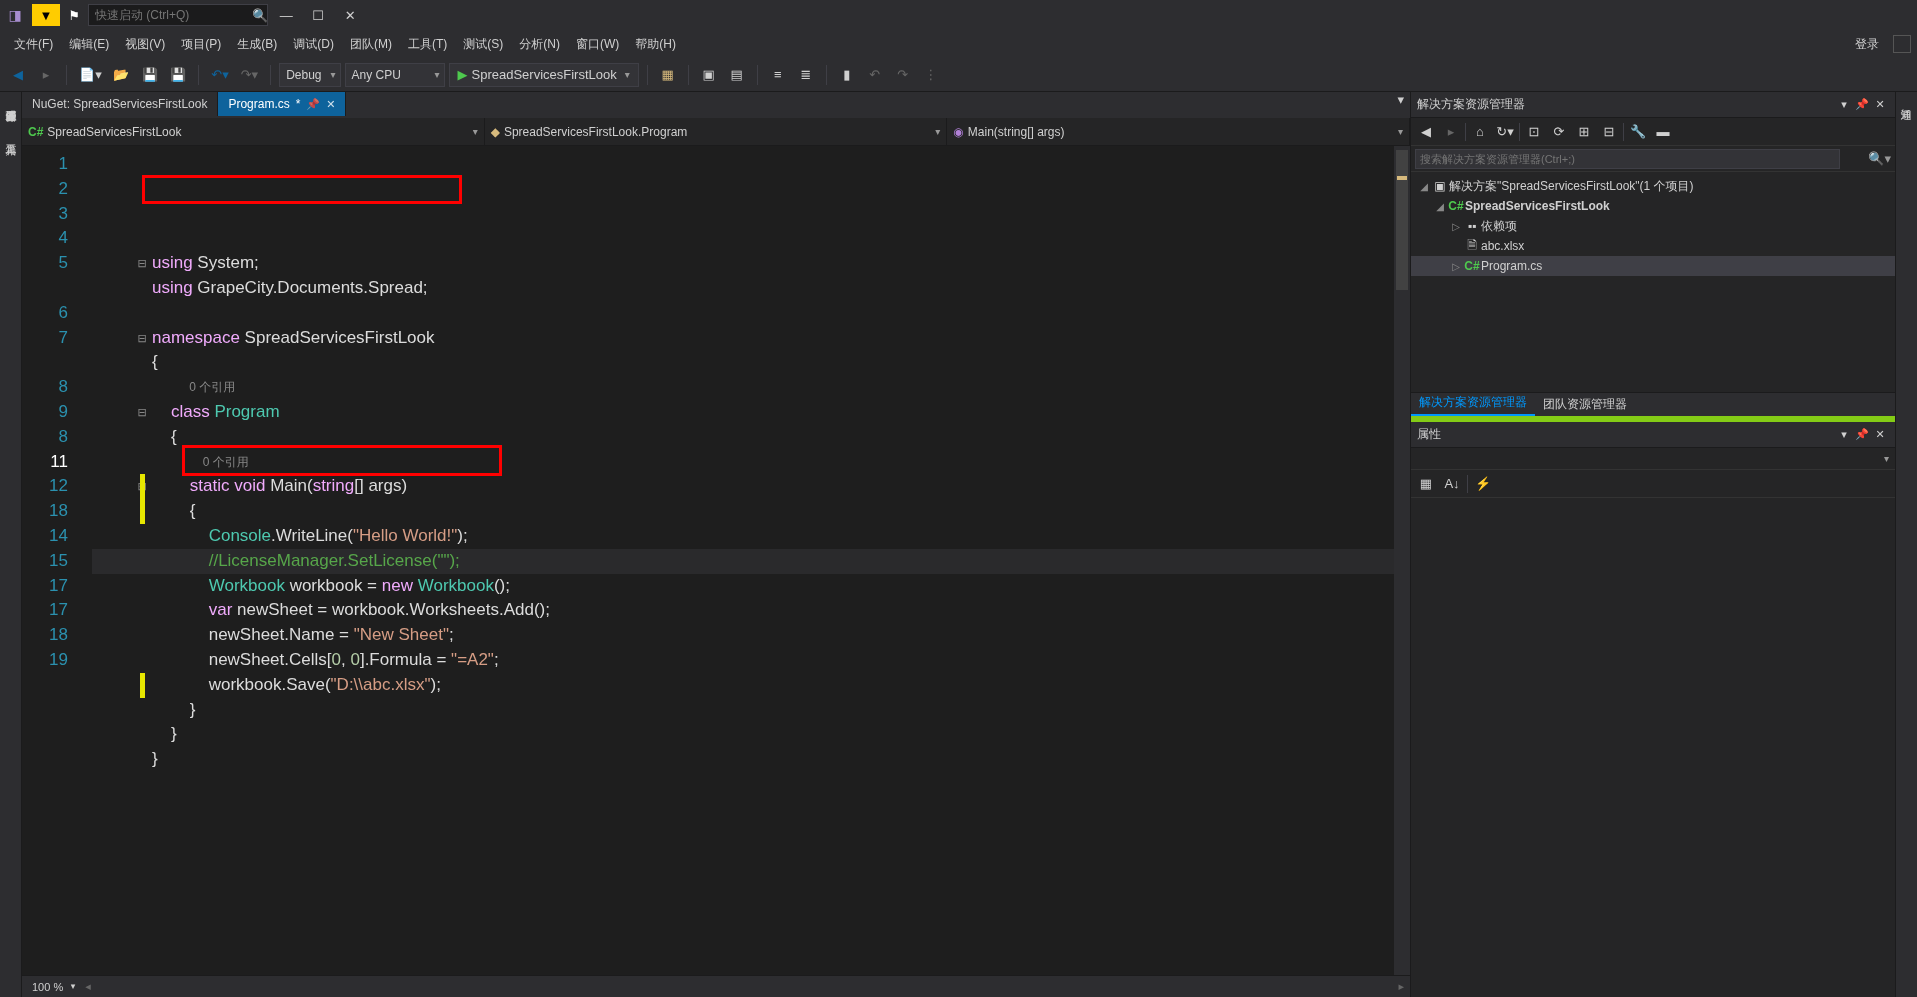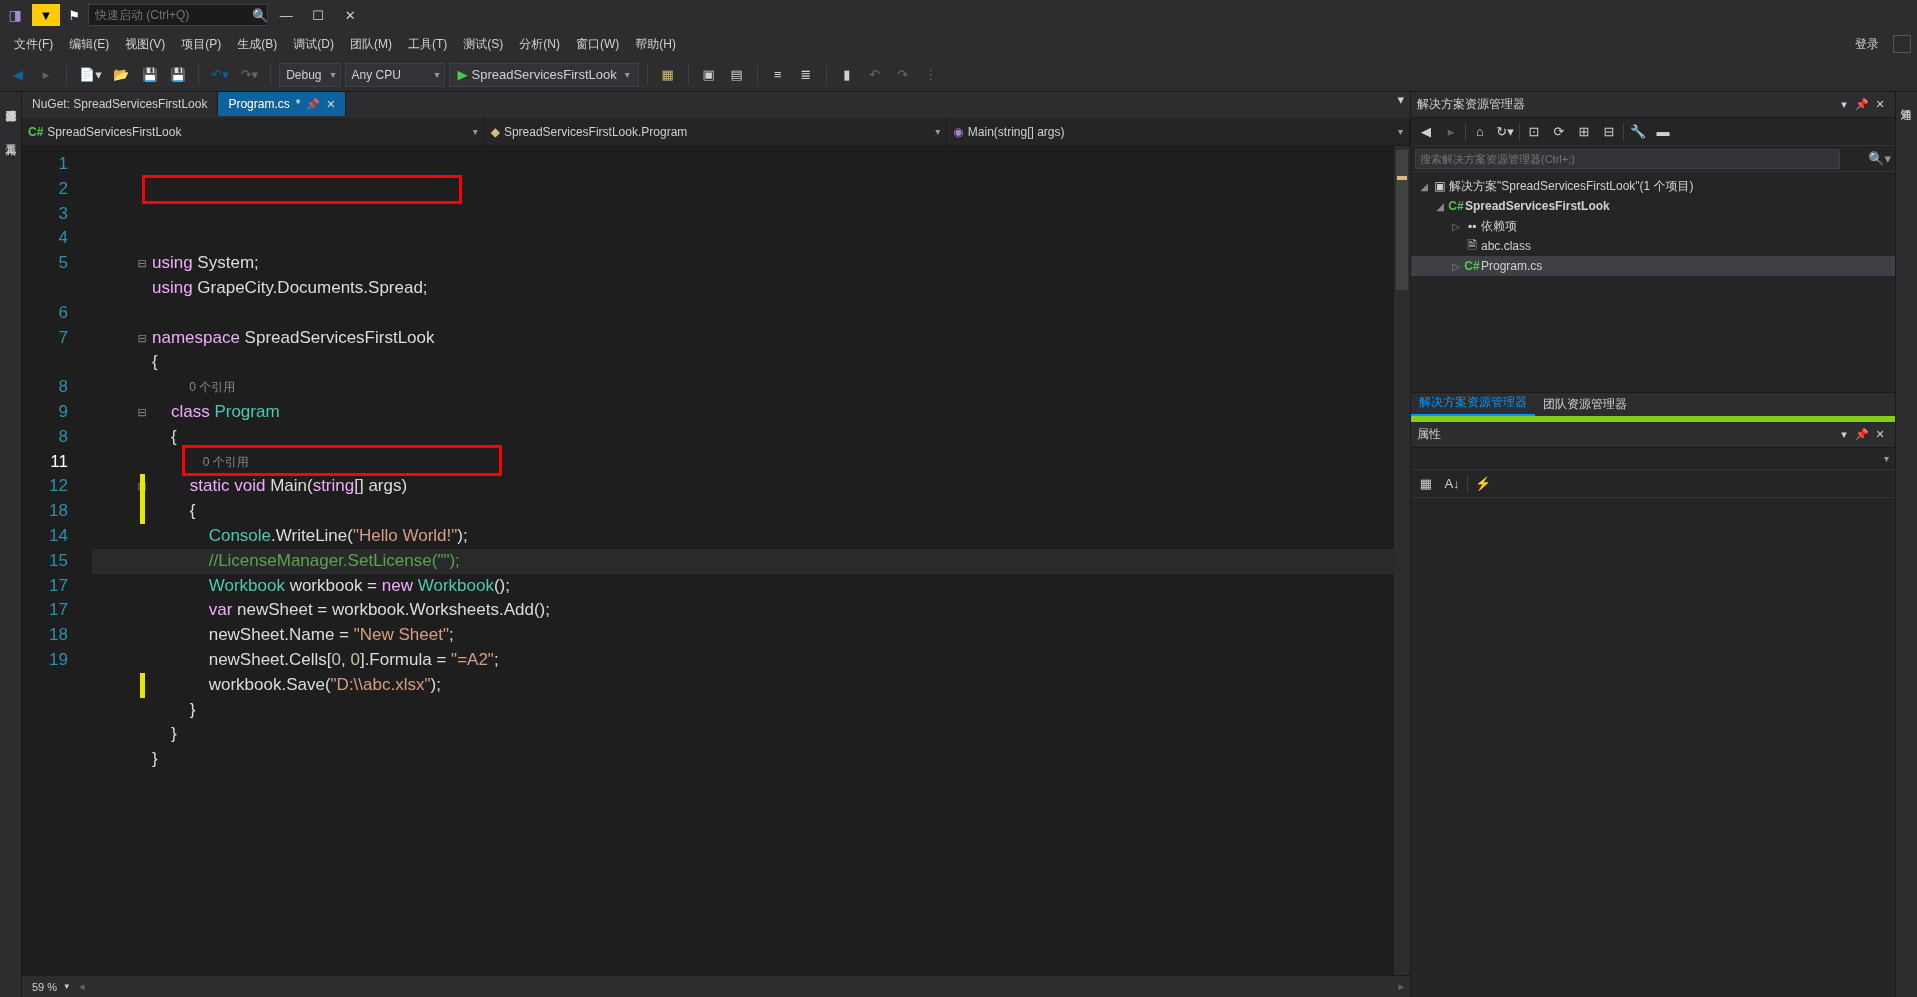--- a/index.html
+++ b/index.html
@@ -247,21 +247,21 @@
         <div class="red-box" id="redbox1" style="left: 50px; top: 28.8px; width: 320px; height: 29px;"></div>
         <div class="red-box" id="redbox2" style="left: 90px; top: 298.8px; width: 320px; height: 31px;"></div>
       <div class="code-line"><span class="margin-marks"><span class="fold">⊟</span></span><span class="txt"></span><span class="kw">using</span><span class="txt"> System;</span></div><div class="code-line"><span class="margin-marks"></span><span class="txt"></span><span class="kw">using</span><span class="txt"> GrapeCity.Documents.Spread;</span></div><div class="code-line"><span class="margin-marks"></span><span class="txt"></span></div><div class="code-line"><span class="margin-marks"><span class="fold">⊟</span></span><span class="txt"></span><span class="kw">namespace</span><span class="txt"> SpreadServicesFirstLook</span></div><div class="code-line"><span class="margin-marks"></span><span class="txt"></span><span class="pun">{</span></div><div class="code-line"><span class="margin-marks"></span><span class="ref-hint">    0 个引用</span></div><div class="code-line"><span class="margin-marks"><span class="fold">⊟</span></span><span class="txt">    </span><span class="kw">class</span><span class="txt"> </span><span class="typ">Program</span></div><div class="code-line"><span class="margin-marks"></span><span class="txt">    </span><span class="pun">{</span></div><div class="code-line"><span class="margin-marks"></span><span class="ref-hint">        0 个引用</span></div><div class="code-line"><span class="margin-marks"><span class="yellow-bar"></span><span class="fold">⊟</span></span><span class="txt">        </span><span class="kw">static</span><span class="txt"> </span><span class="kw">void</span><span class="txt"> Main(</span><span class="kw">string</span><span class="txt">[] args)</span></div><div class="code-line"><span class="margin-marks"><span class="yellow-bar"></span></span><span class="txt">        </span><span class="pun">{</span></div><div class="code-line"><span class="margin-marks"></span><span class="txt">            </span><span class="typ">Console</span><span class="txt">.WriteLine(</span><span class="str">"Hello World!"</span><span class="txt">);</span></div><div class="code-line" style="background: rgb(42, 42, 44);"><span class="margin-marks"></span><span class="txt">            </span><span class="cmnt">//LicenseManager.SetLicense("");</span></div><div class="code-line"><span class="margin-marks"></span><span class="txt">            </span><span class="typ">Workbook</span><span class="txt"> workbook = </span><span class="kw">new</span><span class="txt"> </span><span class="typ">Workbook</span><span class="txt">();</span></div><div class="code-line"><span class="margin-marks"></span><span class="txt">            </span><span class="kw">var</span><span class="txt"> newSheet = workbook.Worksheets.Add();</span></div><div class="code-line"><span class="margin-marks"></span><span class="txt">            </span><span class="txt">newSheet.Name = </span><span class="str">"New Sheet"</span><span class="txt">;</span></div><div class="code-line"><span class="margin-marks"></span><span class="txt">            </span><span class="txt">newSheet.Cells[</span><span class="num">0</span><span class="txt">, </span><span class="num">0</span><span class="txt">].Formula = </span><span class="str">"=A2"</span><span class="txt">;</span></div><div class="code-line"><span class="margin-marks"><span class="yellow-bar"></span></span><span class="txt">            </span><span class="txt">workbook.Save(</span><span class="str">"D:\\abc.xlsx"</span><span class="txt">);</span></div><div class="code-line"><span class="margin-marks"></span><span class="txt">        </span><span class="pun">}</span></div><div class="code-line"><span class="margin-marks"></span><span class="txt">    </span><span class="pun">}</span></div><div class="code-line"><span class="margin-marks"></span><span class="txt"></span><span class="pun">}</span></div></div>
       <div class="vscroll">
         <div class="thumb"></div>
         <div class="markA" style="top:30px"></div>
       </div>
     </div>
 
     <div class="zoom-bar">
-      <div class="zoom-combo">59 %</div>
+      <div class="zoom-combo">100 %</div>
       <span style="margin-left:8px;color:#666">◂</span>
       <div style="flex:1"></div>
       <span style="color:#666">▸</span>
     </div>
   </div>
 
   <div class="right-area">
 
     <div class="panel-header">
       <span>解决方案资源管理器</span>
@@ -301,21 +301,21 @@
           <span class="tlabel" style="font-weight:bold">SpreadServicesFirstLook</span>
         </div>
         <div class="tree-row" style="padding-left: 38px;">
           <span class="arrow">▷</span>
           <span class="tico t-dep">▪▪</span>
           <span class="tlabel">依赖项</span>
         </div>
         <div class="tree-row" style="padding-left: 38px;">
           <span class="arrow"></span>
           <span class="tico t-file">🗎</span>
-          <span class="tlabel">abc.class</span>
+          <span class="tlabel">abc.xlsx</span>
         </div>
         <div class="tree-row selected" style="padding-left: 38px;">
           <span class="arrow">▷</span>
           <span class="tico t-cs">C#</span>
           <span class="tlabel">Program.cs</span>
         </div>
       </div>
 
     <div class="sub-tabs">
       <div class="sub-tab active">解决方案资源管理器</div>

